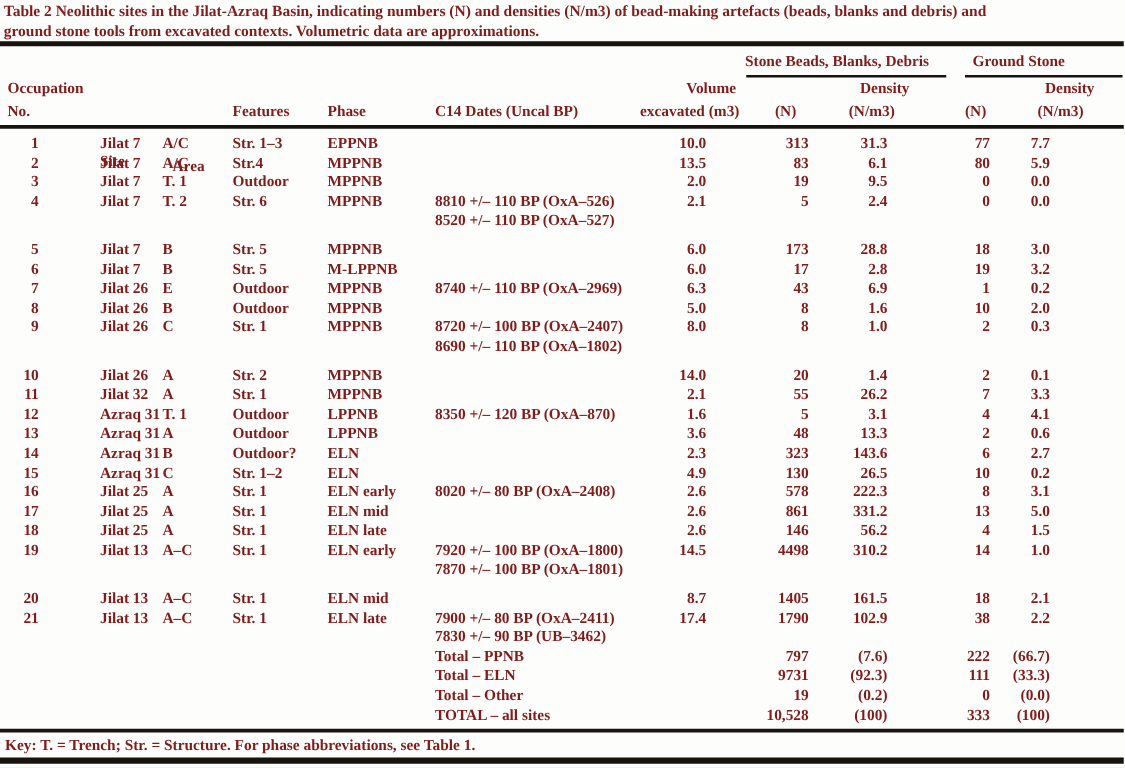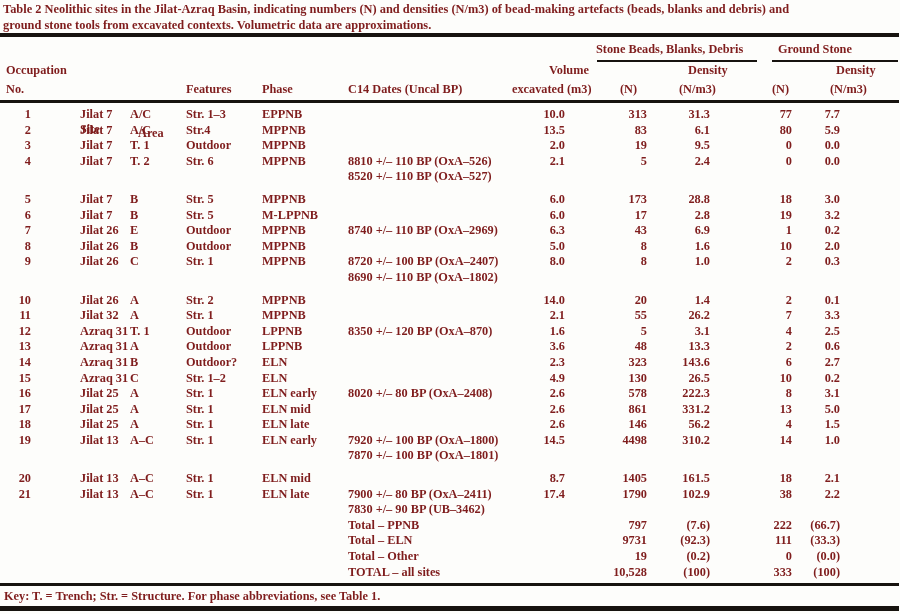--- a/index.html
+++ b/index.html
@@ -231,21 +231,21 @@
         <div class="cell c-area">T. 1</div>
         <div class="cell c-feat">Outdoor</div>
         <div class="cell c-phase">LPPNB</div>
         <div class="cell c-c14">
           <div class="">8350 +/– 120 BP (OxA–870)</div>
         </div>
         <div class="cell c-vol c-right">1.6</div>
         <div class="cell c-right">5</div>
         <div class="cell c-right">3.1</div>
         <div class="cell c-right">4</div>
-        <div class="cell c-d2">2.5</div>
+        <div class="cell c-d2">4.1</div>
       </div>
       <div class="trow">
         <div class="cell c-no">13</div>
         <div class="cell c-site">Azraq 31</div>
         <div class="cell c-area">A</div>
         <div class="cell c-feat">Outdoor</div>
         <div class="cell c-phase">LPPNB</div>
         <div class="cell c-c14"></div>
         <div class="cell c-vol c-right">3.6</div>
         <div class="cell c-right">48</div>

